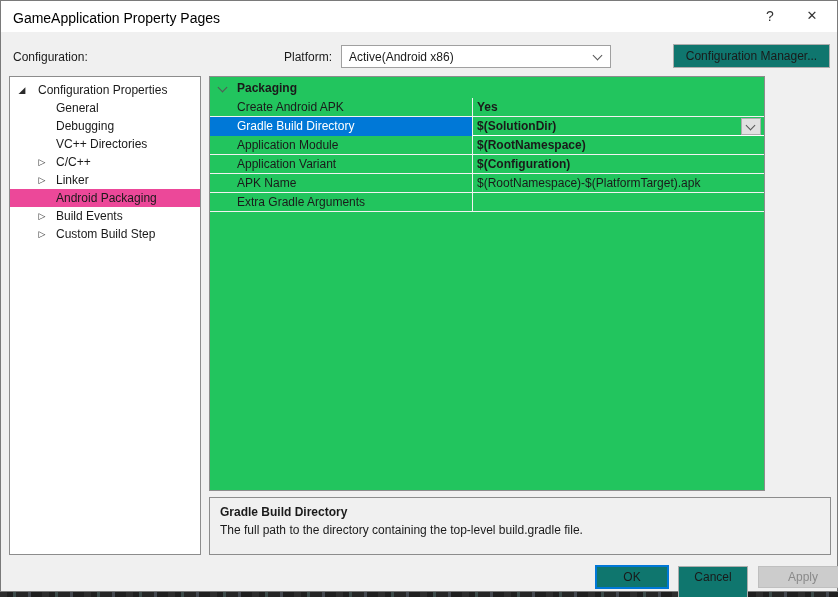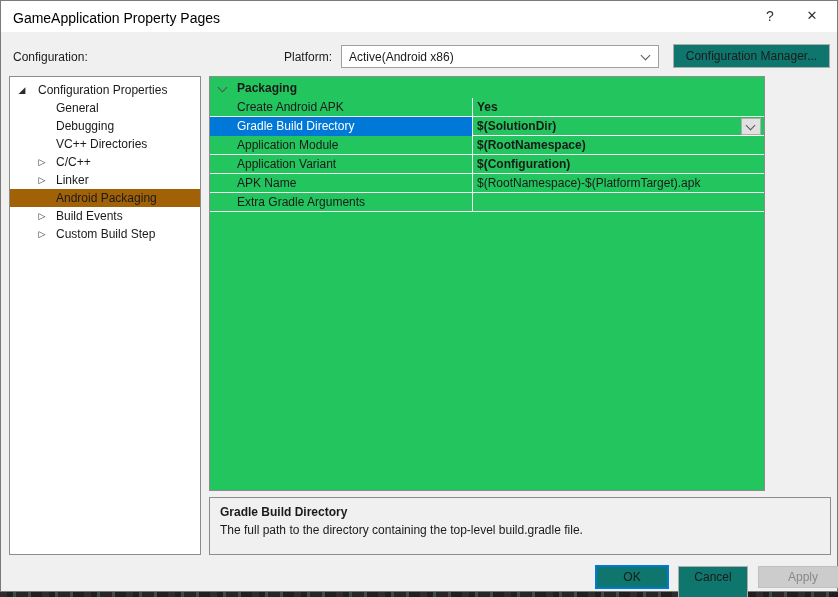--- a/index.html
+++ b/index.html
@@ -49,21 +49,21 @@
     text-align:center; color:#1a1a1a; font-size:12px;
   }
   .btn-cfgmgr{ left:672px; top:43px; width:157px; height:24px; line-height:22px; }
 
   
   .tree-panel{
     position:absolute; left:8px; top:75px; width:192px; height:479px;
     background:#ffffff; border:1px solid #8c8c8c; padding-top:4px; overflow:hidden;
   }
   .tree-item{ position:relative; height:18px; line-height:18px; white-space:nowrap; }
-  .tree-item.selected{ background:#a16207; }
+  .tree-item.selected{ background:#ec4899; }
   .tree-item .expander{
     position:absolute; top:0; width:12px; text-align:center; font-size:9px; color:#2b2b2b;
   }
   .tree-item.lvl0 .expander{ left:6px; }
   .tree-item.lvl1 .expander{ left:26px; }
   .tree-item.lvl0 .tree-label{ position:absolute; left:28px; }
   .tree-item.lvl1 .tree-label{ position:absolute; left:46px; }
 
   
   .grid-panel{
@@ -115,21 +115,21 @@
 <div class="dialog">
 
   <div class="titlebar">
     <span class="title">GameApplication Property Pages</span>
     <span class="tb-btn tb-help">?</span>
     <span class="tb-btn tb-close">✕</span>
   </div>
 
   <span class="lbl" style="left:12px; top:49px;">Configuration:</span>
   <span class="lbl" style="left:283px; top:49px;">Platform:</span>
-  <div class="combo" style="left:340px; top:44px; width:318px;">
+  <div class="combo" style="left:340px; top:44px; width:270px;">
     <span class="combo-text">Active(Android x86)</span>
     <span class="chev"></span>
   </div>
   <div class="btn btn-cfgmgr">Configuration Manager...</div>
 
   <div class="tree-panel">
       <div class="tree-item lvl0">
         <span class="expander">◢</span>
         <span class="tree-label">Configuration Properties</span>
       </div>

